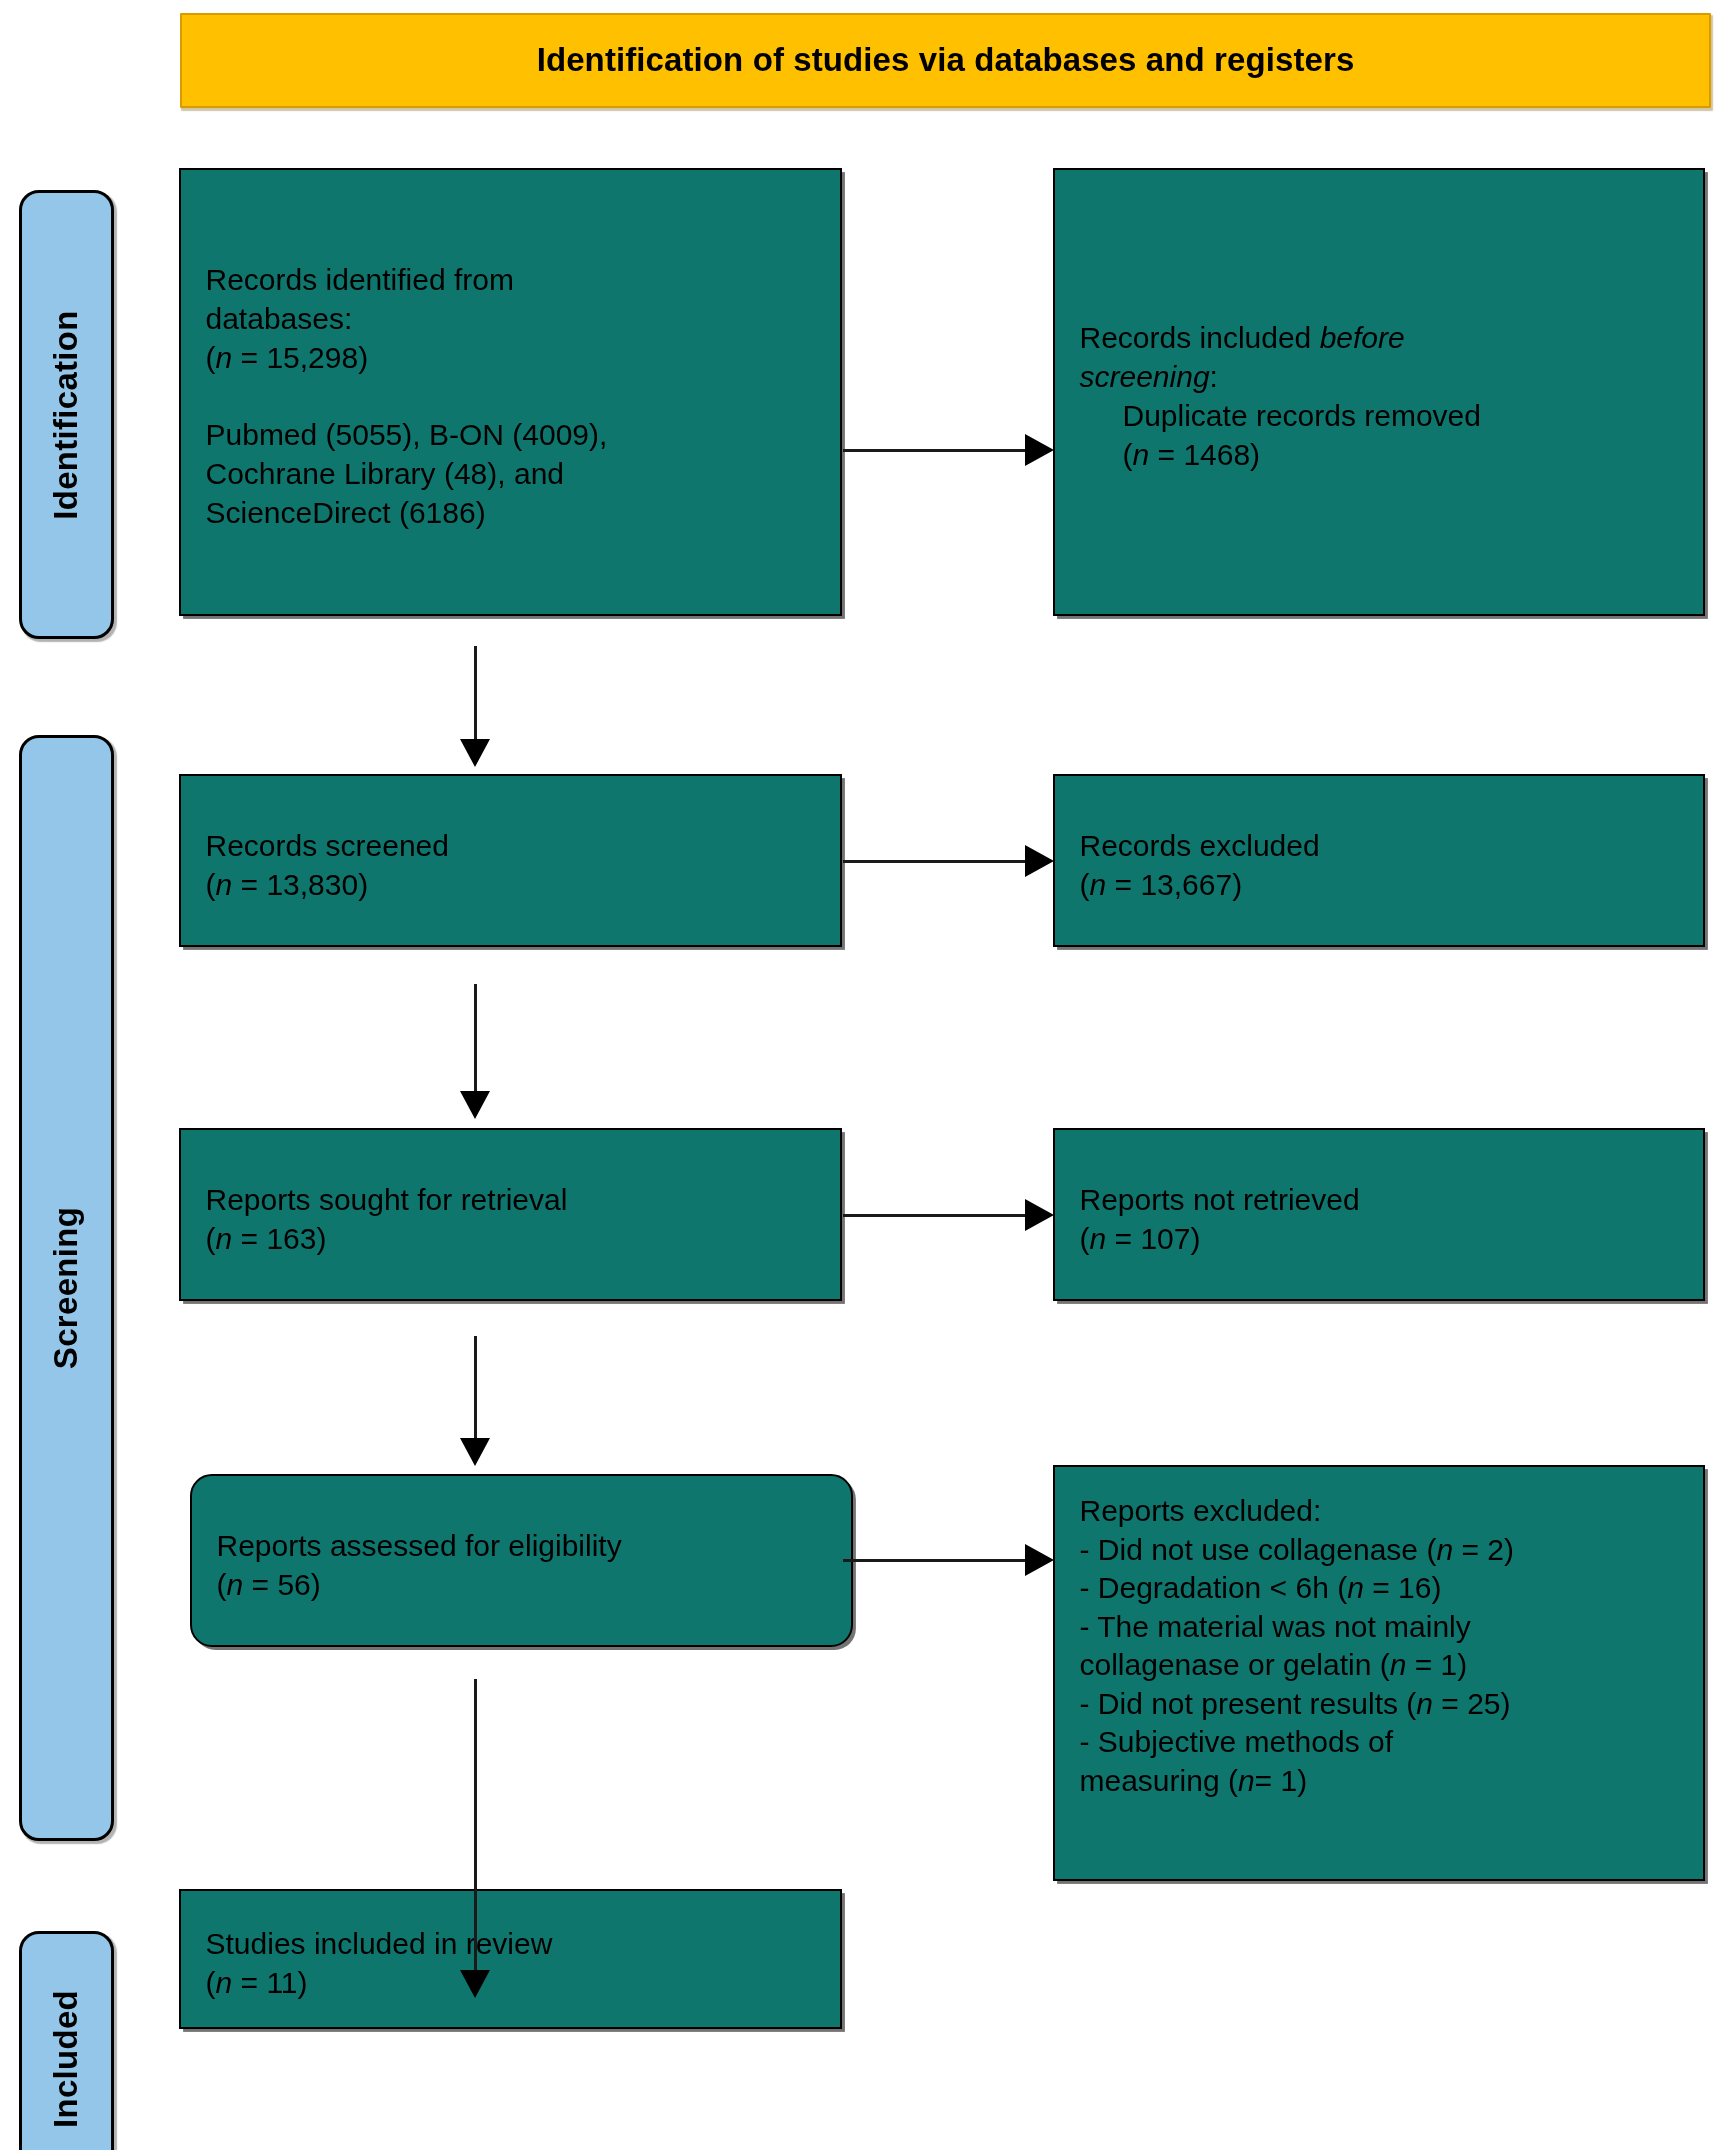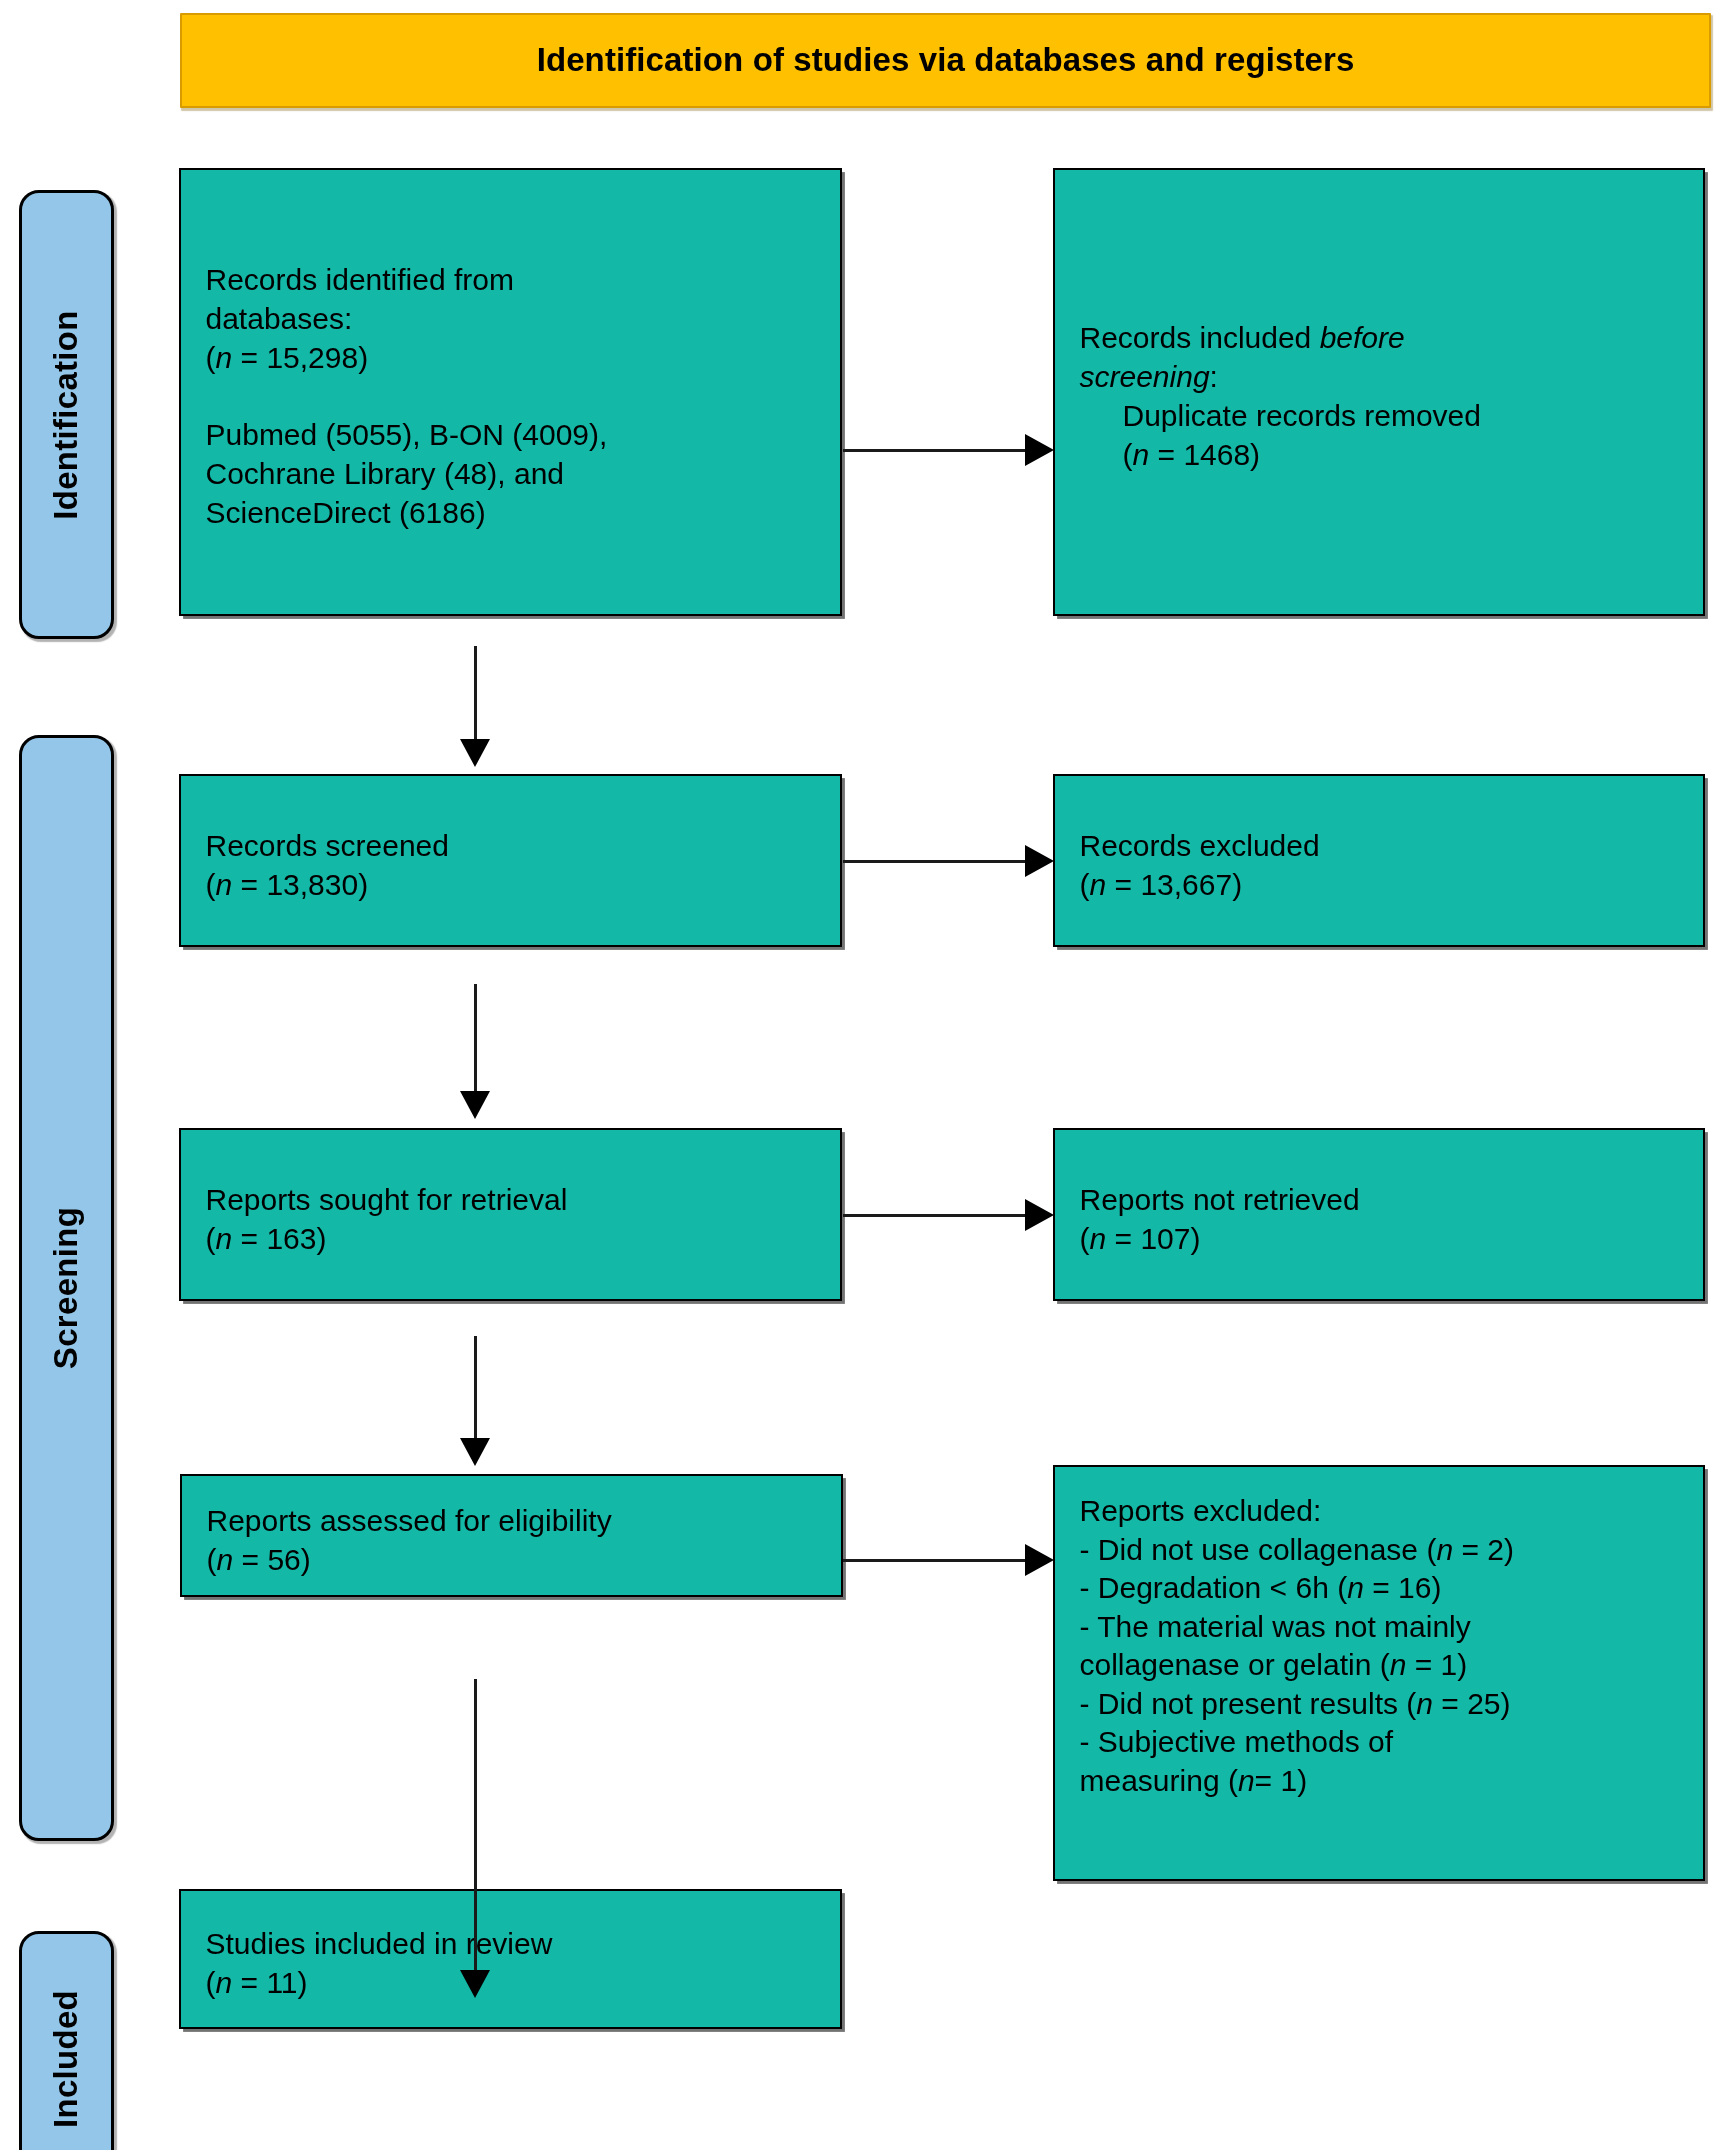--- a/index.html
+++ b/index.html
@@ -48,21 +48,21 @@
     letter-spacing: 0.3px;
     color: #000;
   }
   #phase-identification { top: 190px;  height: 449px; }
   #phase-screening      { top: 735px; height: 1106px; }
   #phase-included       { top: 1931px; height: 256px; }
 
   
   .box {
     position: absolute;
-    background: #14b8a6;
+    background: #0f766e;
     border: 2.9px solid #000000;
     box-shadow: 3.5px 3.5px 0px -0.6px rgba(0,0,0,.55);
     padding: 20px 17.5px 11.6px 24.5px;
     display: flex;
     flex-direction: column;
     justify-content: center;
   }
   .box p {
     margin: 0;
     font-size: 30px;
@@ -71,21 +71,21 @@
   }
   .box p.gap { margin-top: 38px; }
   .box p.indent { padding-left: 43px; }
   .box .v-center { width: 100%; }
   em { font-style: italic; }
 
   
   #box-identified      { left: 179px; top: 168px;  width: 663px; height: 448px; }
   #box-screened        { left: 179px; top: 774px; width: 663px; height: 173px; }
   #box-sought          { left: 179px; top: 1128px; width: 663px; height: 173px; }
-  #box-assessed        { left: 180px; top: 1474px; width: 663px; height: 123px; }
+  #box-assessed        { left: 190px; top: 1474px; width: 663px; height: 173px; border-radius: 22px; }
   #box-included        { left: 179px; top: 1889px; width: 663px; height: 140px; }
 
   
   #box-removed         { left: 1053px; top: 168px;  width: 652px; height: 448px; }
   #box-rec-excluded    { left: 1053px; top: 774px; width: 652px; height: 173px; }
   #box-not-retrieved   { left: 1053px; top: 1128px; width: 652px; height: 173px; }
   #box-rep-excluded    { left: 1053px; top: 1465px; width: 652px; height: 416px;
                          padding-top: 25px; padding-bottom: 14px; justify-content: flex-start; }
   #box-rep-excluded p  { font-size: 30px; line-height: 1.285; }
 

